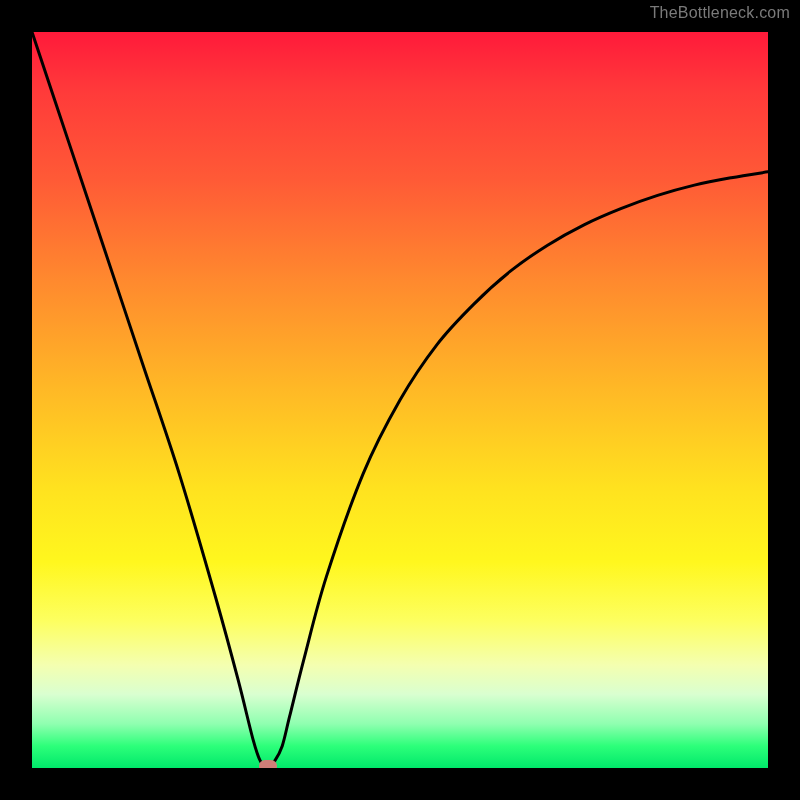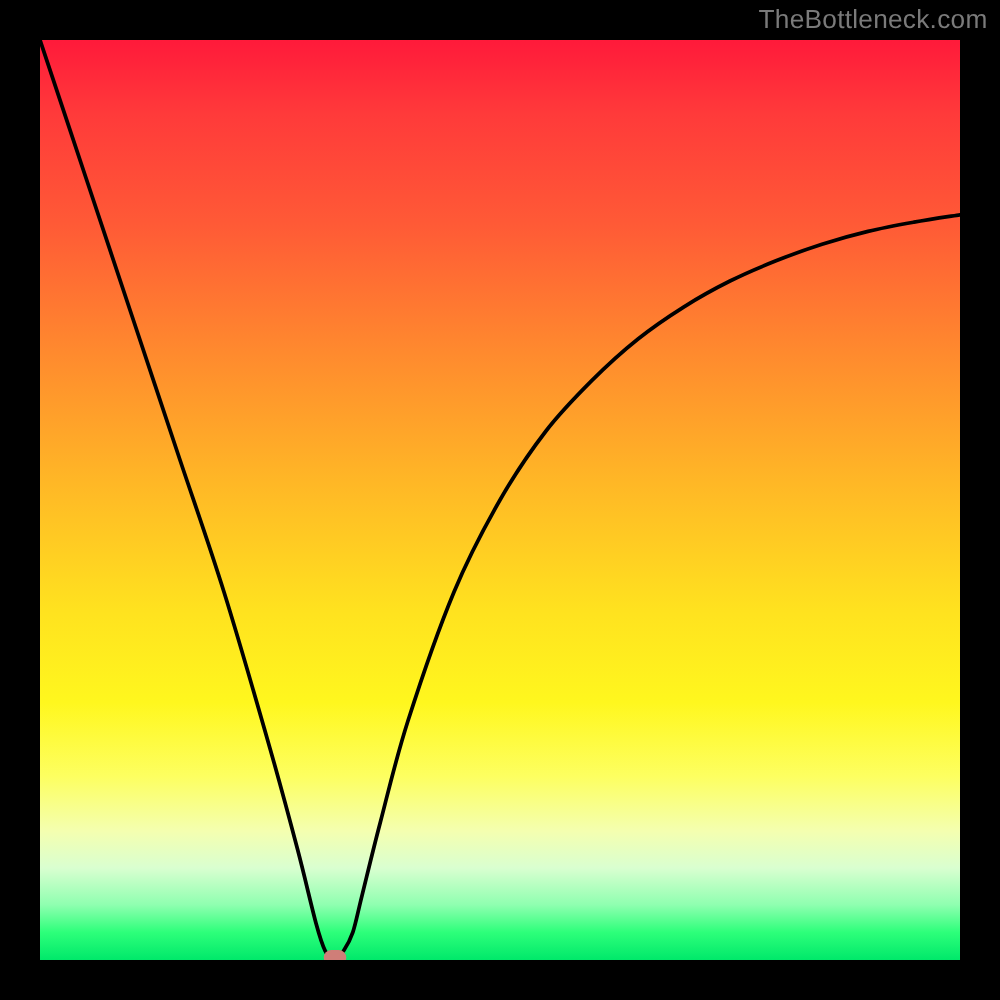--- a/index.html
+++ b/index.html
@@ -41,21 +41,21 @@
       #2dff7a 97%,
       #00e86a 100%
     );
     overflow: hidden;
   }
   .watermark {
     position: absolute;
     top: 4px;
     right: 10px;
     color: #7a7a7a;
-    font-size: 21px;
+    font-size: 16px;
     font-weight: 400;
     letter-spacing: 0.2px;
     user-select: none;
   }
   svg.curve {
     position: absolute;
     left: 0;
     top: 0;
     width: 736px;
     height: 736px;

